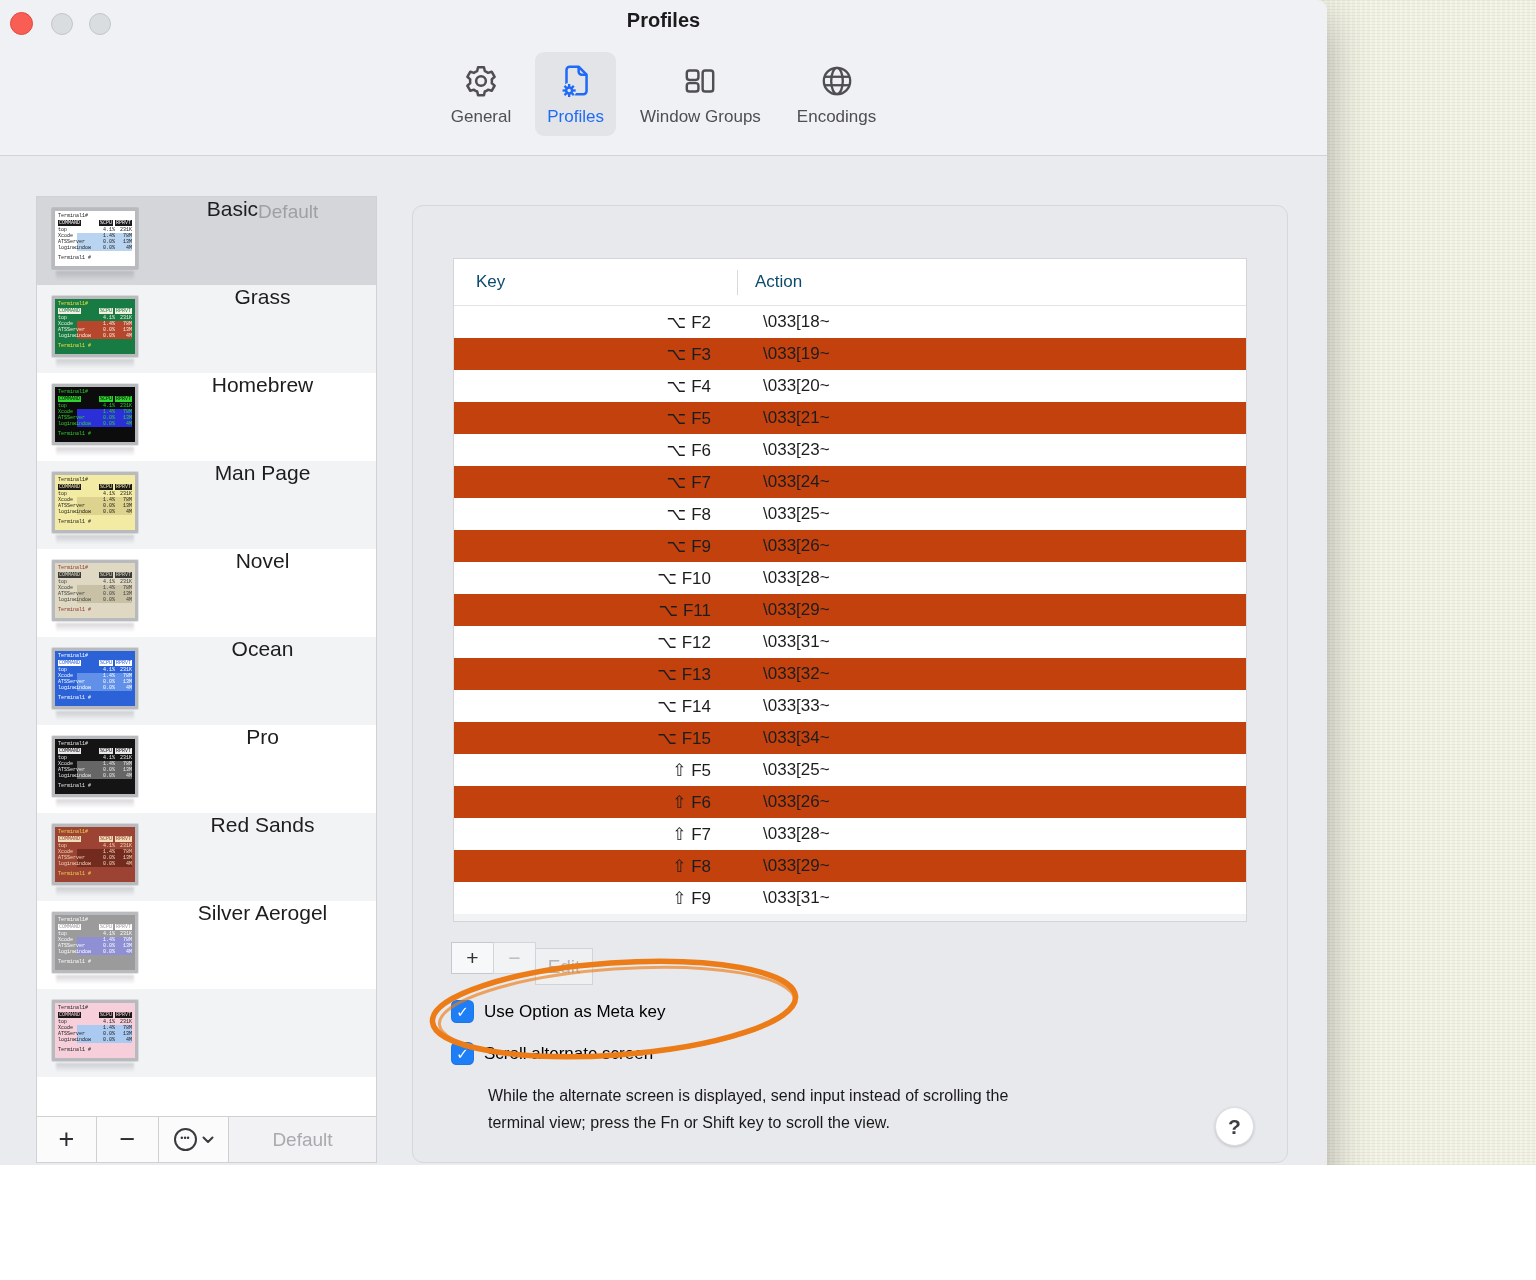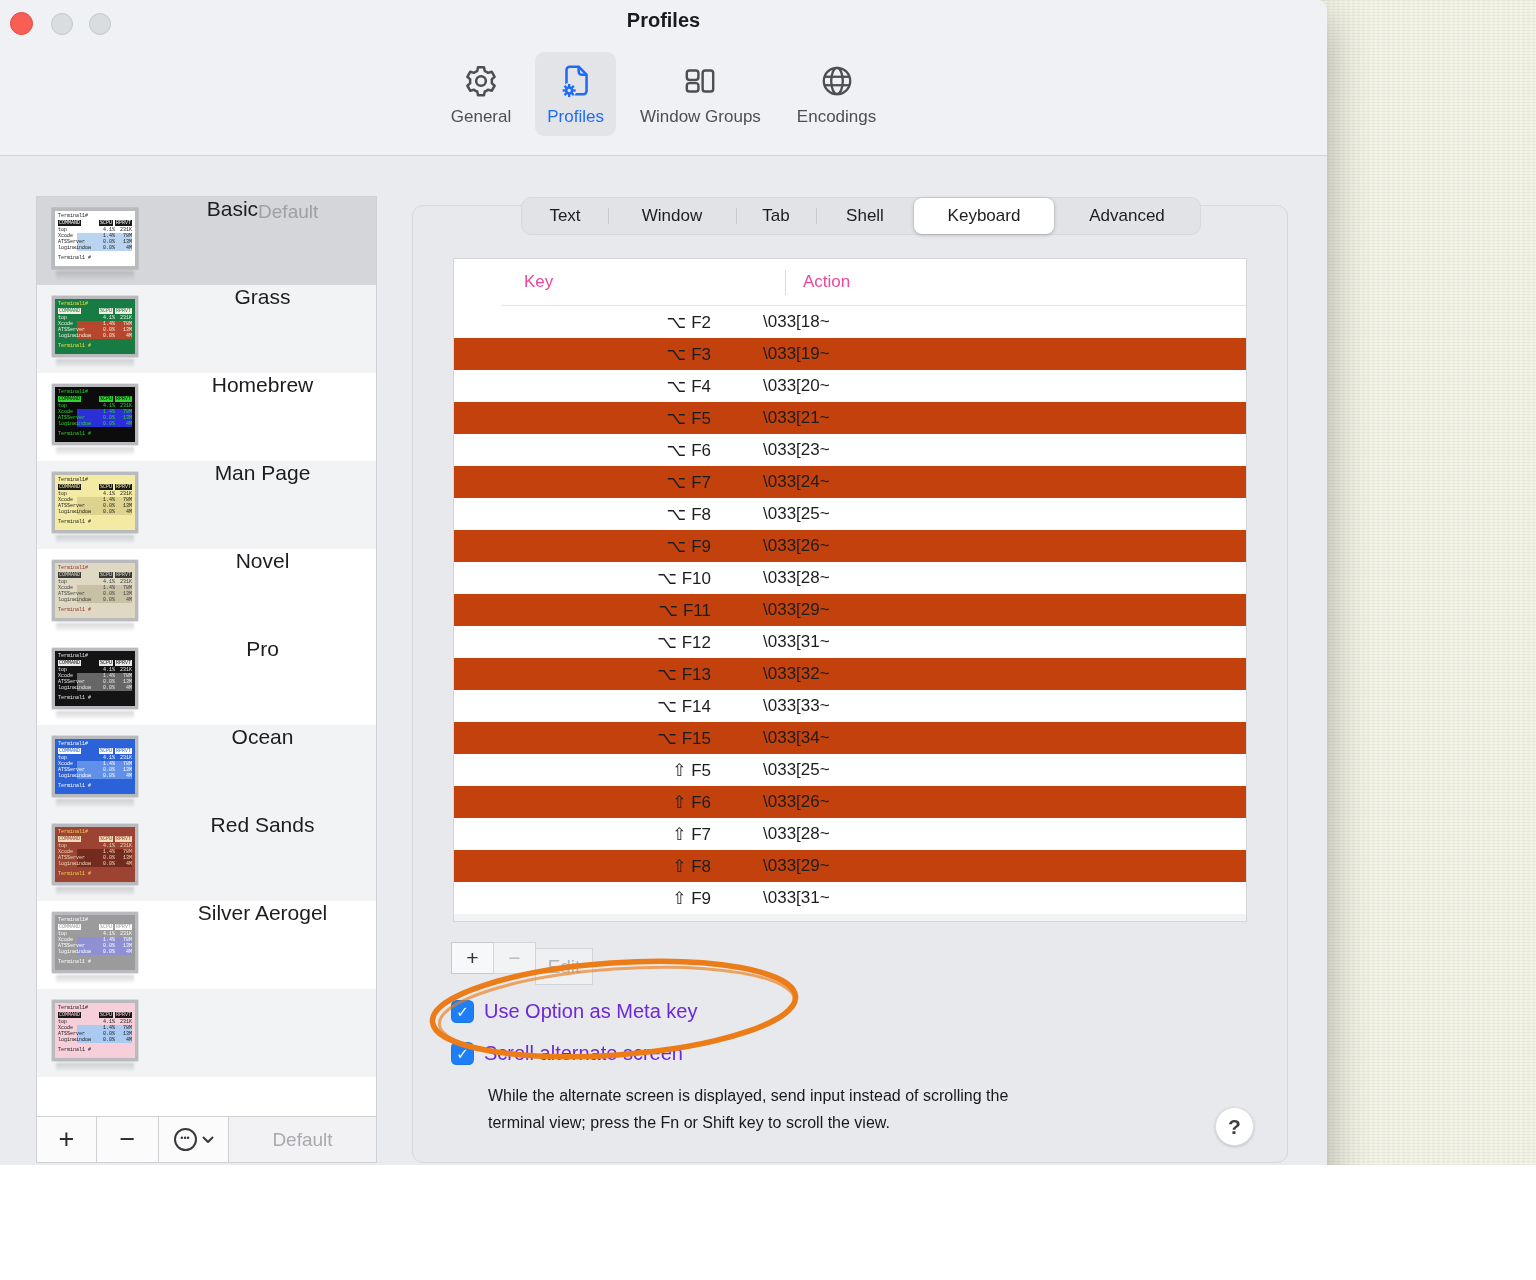--- a/index.html
+++ b/index.html
@@ -92,21 +92,21 @@
     font-size:17px; color:#1d1d1f; }
   .seg-item:not(:first-child)::before{ content:""; position:absolute; left:0; top:10px;
     width:1px; height:16px; background:#c9cacd; }
   .seg-item.selected{ background:#fff; border-radius:8px;
     box-shadow:0 1px 4px rgba(0,0,0,.22), 0 0 0 1px rgba(0,0,0,.04); }
   .seg-item.selected::before, .seg-item.selected + .seg-item::before{ display:none; }
 
   .keytable{ position:absolute; left:40px; top:52px; width:794px; height:664px;
     background:#fff; border:1px solid #d4d5d8; overflow:hidden; }
   .thead{ position:relative; height:47px; display:flex; align-items:center;
-    border-bottom:1px solid #e4e4e6; font-size:17px; color:#ec4899;margin-left:48px; }
+    border-bottom:1px solid #e4e4e6; font-size:17px; color:#0c4a6e; }
   .th-key{ width:283px; padding-left:22px; }
   .th-sep{ position:absolute; left:283px; top:11px; width:1px; height:25px; background:#d8d9db; }
   .th-action{ padding-left:18px; }
   .trow{ height:32px; display:flex; align-items:center; font-size:17px; color:#1d1d1f; }
   .trow.alt{ background:#c2410c; }
   .td-key{ width:283px; text-align:right; padding-right:26px; }
   .td-action{ padding-left:26px; }
   .t-fill{ height:9px; background:#f2f3f5; }
 
   .kb-btn{ position:absolute; display:flex; align-items:center; justify-content:center; }
@@ -115,21 +115,21 @@
   .kb-remove{ left:80px; top:736px; width:43px; height:32px; background:#f2f3f5;
     border:1px solid #d4d5d8; font-size:21px; color:#bcbdc0; }
   .kb-edit{ left:122px; top:742px; width:58px; height:37px; background:#eef0f2;
     border:1px solid #d2d3d6; font-size:19px; color:#b3b4b8; }
 
   .check-row{ position:absolute; left:38px; display:flex; align-items:center; gap:10px; }
   .check-row.r1{ top:794px; } .check-row.r2{ top:836px; }
   .checkbox{ width:23px; height:23px; border-radius:5.5px; background:var(--checkbox_blue,#1d7ef6);
     display:flex; align-items:center; justify-content:center; color:#fff;
     font-size:15px; font-weight:700; box-shadow:inset 0 0 0 1px rgba(0,0,0,.06); }
-  .check-label{ font-size:20px; color:#6d28d9; }
+  .check-label{ font-size:17px; color:#000000; }
 
   .note{ position:absolute; left:75px; top:876px; width:680px;
     font-size:16px; line-height:27px; color:#19191b; }
 
   .help-btn{ position:absolute; left:802px; top:901px; width:39px; height:39px; border-radius:50%;
     background:#fff; border:1px solid #dcdde0; box-shadow:0 1px 3px rgba(0,0,0,.18);
     display:flex; align-items:center; justify-content:center;
     font-size:21px; font-weight:600; color:#3e3e42; }
 
   .annotation{ position:absolute; left:410px; top:942px; pointer-events:none; z-index:50; }
@@ -397,20 +397,60 @@
         </div>
         <div class="t-prompt">Terminal1 #</div>
       </div>
     </div>
     <div class="thumb-reflection"></div>
     <div class="profile-text">
       <div class="profile-name">Novel</div>
 
     </div>
   </div>
+          <div class="profile-row alt" style="--tbg: #2c62d8; --tfg: #ffffff; --ttl: #ffffff; --thl: #6190e8;">
+    <div class="thumb">
+      <div class="thumb-inner">
+        <div class="t-title">Terminal1#</div>
+        <div class="t-chips">
+          <span class="t-chip">COMMAND</span>
+          <span class="t-chip sp">%CPU</span>
+          <span class="t-chip">RPRVT</span>
+        </div>
+        <div class="t-row">
+                  <span>top</span>
+                  <span>4.1%</span>
+                  <span>231K</span>
+                </div>
+        <div class="hl-band">
+          <div class="t-row">
+                    <span>Xcode</span>
+                    <span>1.4%</span>
+                    <span>78M</span>
+                  </div>
+          <div class="t-row">
+                    <span>ATSServer</span>
+                    <span>0.0%</span>
+                    <span>13M</span>
+                  </div>
+          <div class="t-row">
+                    <span>loginwindow</span>
+                    <span>0.0%</span>
+                    <span>4M</span>
+                  </div>
+        </div>
+        <div class="t-prompt">Terminal1 #</div>
+      </div>
+    </div>
+    <div class="thumb-reflection"></div>
+    <div class="profile-text">
+      <div class="profile-name">Ocean</div>
+
+    </div>
+  </div>
           <div class="profile-row" style="--tbg: #141414; --tfg: #e9e9e9; --ttl: #e9e9e9; --thl: #666666;">
     <div class="thumb">
       <div class="thumb-inner">
         <div class="t-title">Terminal1#</div>
         <div class="t-chips">
           <span class="t-chip">COMMAND</span>
           <span class="t-chip sp">%CPU</span>
           <span class="t-chip">RPRVT</span>
         </div>
         <div class="t-row">
@@ -434,60 +474,20 @@
                     <span>0.0%</span>
                     <span>4M</span>
                   </div>
         </div>
         <div class="t-prompt">Terminal1 #</div>
       </div>
     </div>
     <div class="thumb-reflection"></div>
     <div class="profile-text">
       <div class="profile-name">Pro</div>
-
-    </div>
-  </div>
-          <div class="profile-row alt" style="--tbg: #2c62d8; --tfg: #ffffff; --ttl: #ffffff; --thl: #6190e8;">
-    <div class="thumb">
-      <div class="thumb-inner">
-        <div class="t-title">Terminal1#</div>
-        <div class="t-chips">
-          <span class="t-chip">COMMAND</span>
-          <span class="t-chip sp">%CPU</span>
-          <span class="t-chip">RPRVT</span>
-        </div>
-        <div class="t-row">
-                  <span>top</span>
-                  <span>4.1%</span>
-                  <span>231K</span>
-                </div>
-        <div class="hl-band">
-          <div class="t-row">
-                    <span>Xcode</span>
-                    <span>1.4%</span>
-                    <span>78M</span>
-                  </div>
-          <div class="t-row">
-                    <span>ATSServer</span>
-                    <span>0.0%</span>
-                    <span>13M</span>
-                  </div>
-          <div class="t-row">
-                    <span>loginwindow</span>
-                    <span>0.0%</span>
-                    <span>4M</span>
-                  </div>
-        </div>
-        <div class="t-prompt">Terminal1 #</div>
-      </div>
-    </div>
-    <div class="thumb-reflection"></div>
-    <div class="profile-text">
-      <div class="profile-name">Ocean</div>
 
     </div>
   </div>
           <div class="profile-row alt" style="--tbg: #9c4334; --tfg: #f0ddb8; --ttl: #f4d648; --thl: #732b20;">
     <div class="thumb">
       <div class="thumb-inner">
         <div class="t-title">Terminal1#</div>
         <div class="t-chips">
           <span class="t-chip">COMMAND</span>
           <span class="t-chip sp">%CPU</span>
@@ -608,28 +608,20 @@
           <span class="mb-circle">•••</span>
           <svg width="12" height="8" viewBox="0 0 12 8">
             <polyline points="1.5,1.5 6,6 10.5,1.5" fill="none" stroke="#3a3a3e" stroke-width="2" stroke-linecap="round" stroke-linejoin="round"></polyline>
           </svg>
         </div>
         <div class="sb-btn sb-default">Default</div>
       </div>
     </div>
 
     <div class="panel">
-      <div class="seg">
-        <div class="seg-item" style="width:86px">Text</div>
-        <div class="seg-item" style="width:128px">Window</div>
-        <div class="seg-item" style="width:80px">Tab</div>
-        <div class="seg-item" style="width:98px">Shell</div>
-        <div class="seg-item selected" style="width:140px">Keyboard</div>
-        <div class="seg-item" style="width:146px">Advanced</div>
-      </div>
 
       <div class="keytable">
         <div class="thead">
           <div class="th-key">Key</div>
           <div class="th-sep"></div>
           <div class="th-action">Action</div>
         </div>
         <div id="keymap-body">
             <div class="trow">
     <div class="td-key">⌥ F2</div>

